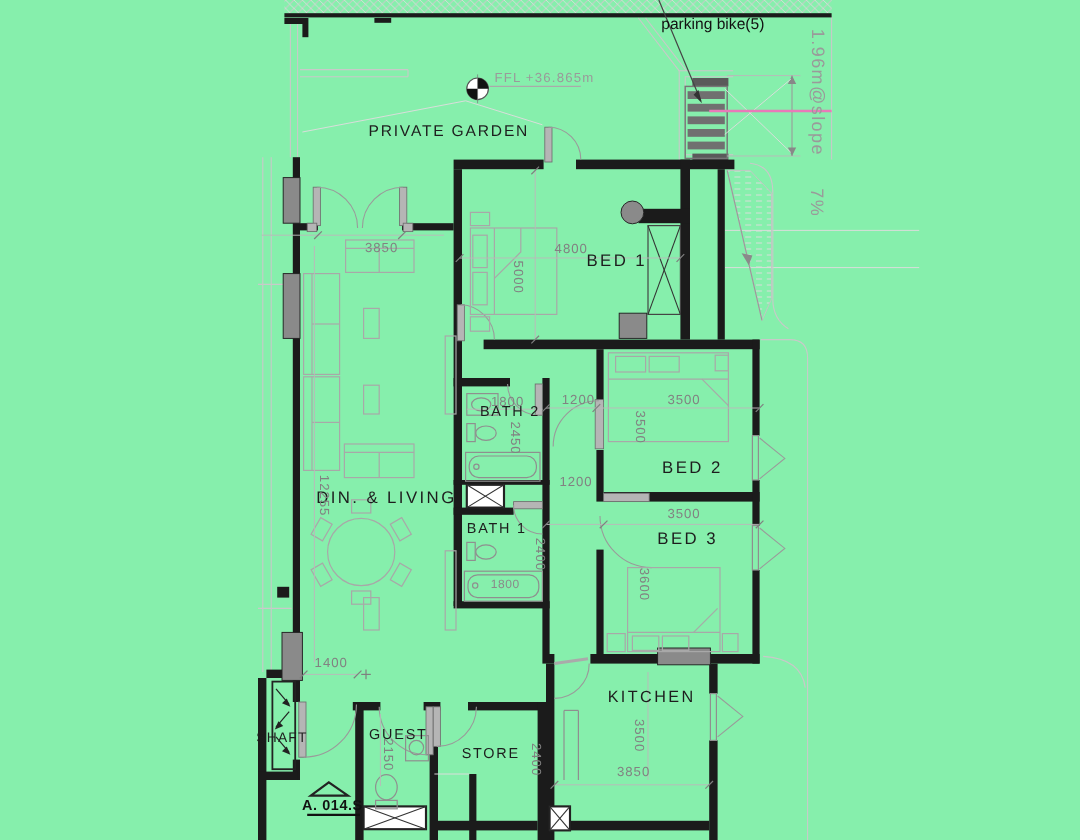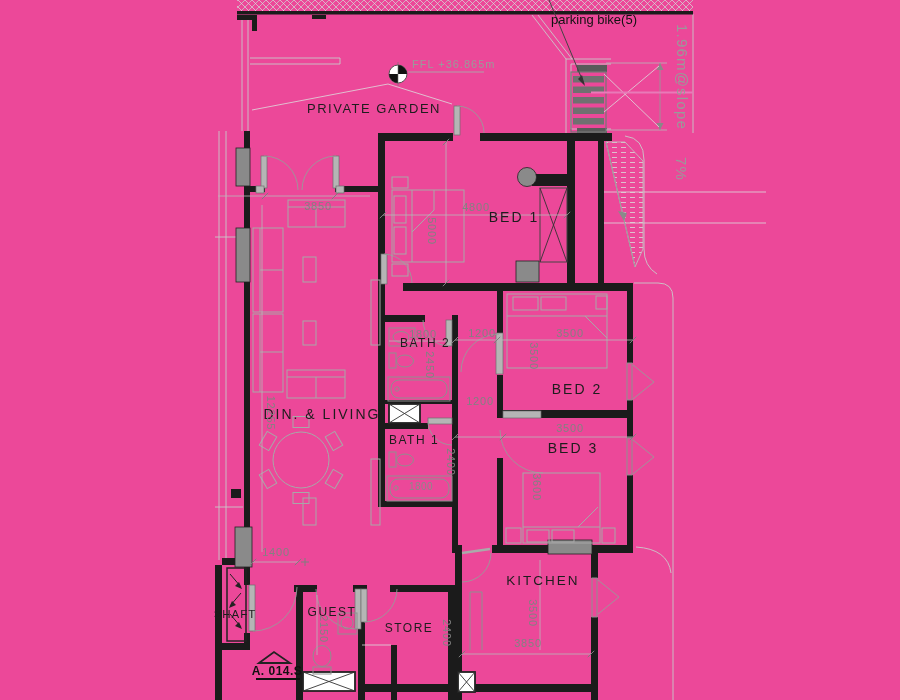--- a/index.html
+++ b/index.html
@@ -1,16 +1,16 @@
 <!DOCTYPE html>
 <html><head>
 <meta charset="utf-8">
 <style>
   html,body{margin:0;padding:0;background:#ffffff;}
-  .stage{position:relative;width:900px;height:700px;background:#ec4899;overflow:hidden;
+  .stage{position:relative;width:900px;height:700px;background:#86efac;overflow:hidden;
          font-family:"Liberation Sans", sans-serif;}
   svg text{font-family:"Liberation Sans", sans-serif;}
   .lbl{fill:#1d1d1d;letter-spacing:2px;text-anchor:middle;font-size:13.5px;}
   .lbl-sm{fill:#1d1d1d;letter-spacing:1.5px;text-anchor:middle;font-size:12px;}
   .lbl-xs{fill:#1d1d1d;letter-spacing:1px;text-anchor:middle;font-size:11.5px;}
   .dim{fill:#828282;letter-spacing:0.8px;text-anchor:middle;font-size:11px;}
   .dim-sm{fill:#8a8a8a;letter-spacing:0.5px;text-anchor:middle;font-size:10px;}
   .ann{fill:#9a9a9a;letter-spacing:1px;font-size:11px;}
   .slope{fill:#9a9a9a;letter-spacing:1.2px;text-anchor:middle;font-size:15px;}
   .note{fill:#111111;font-size:13px;}

